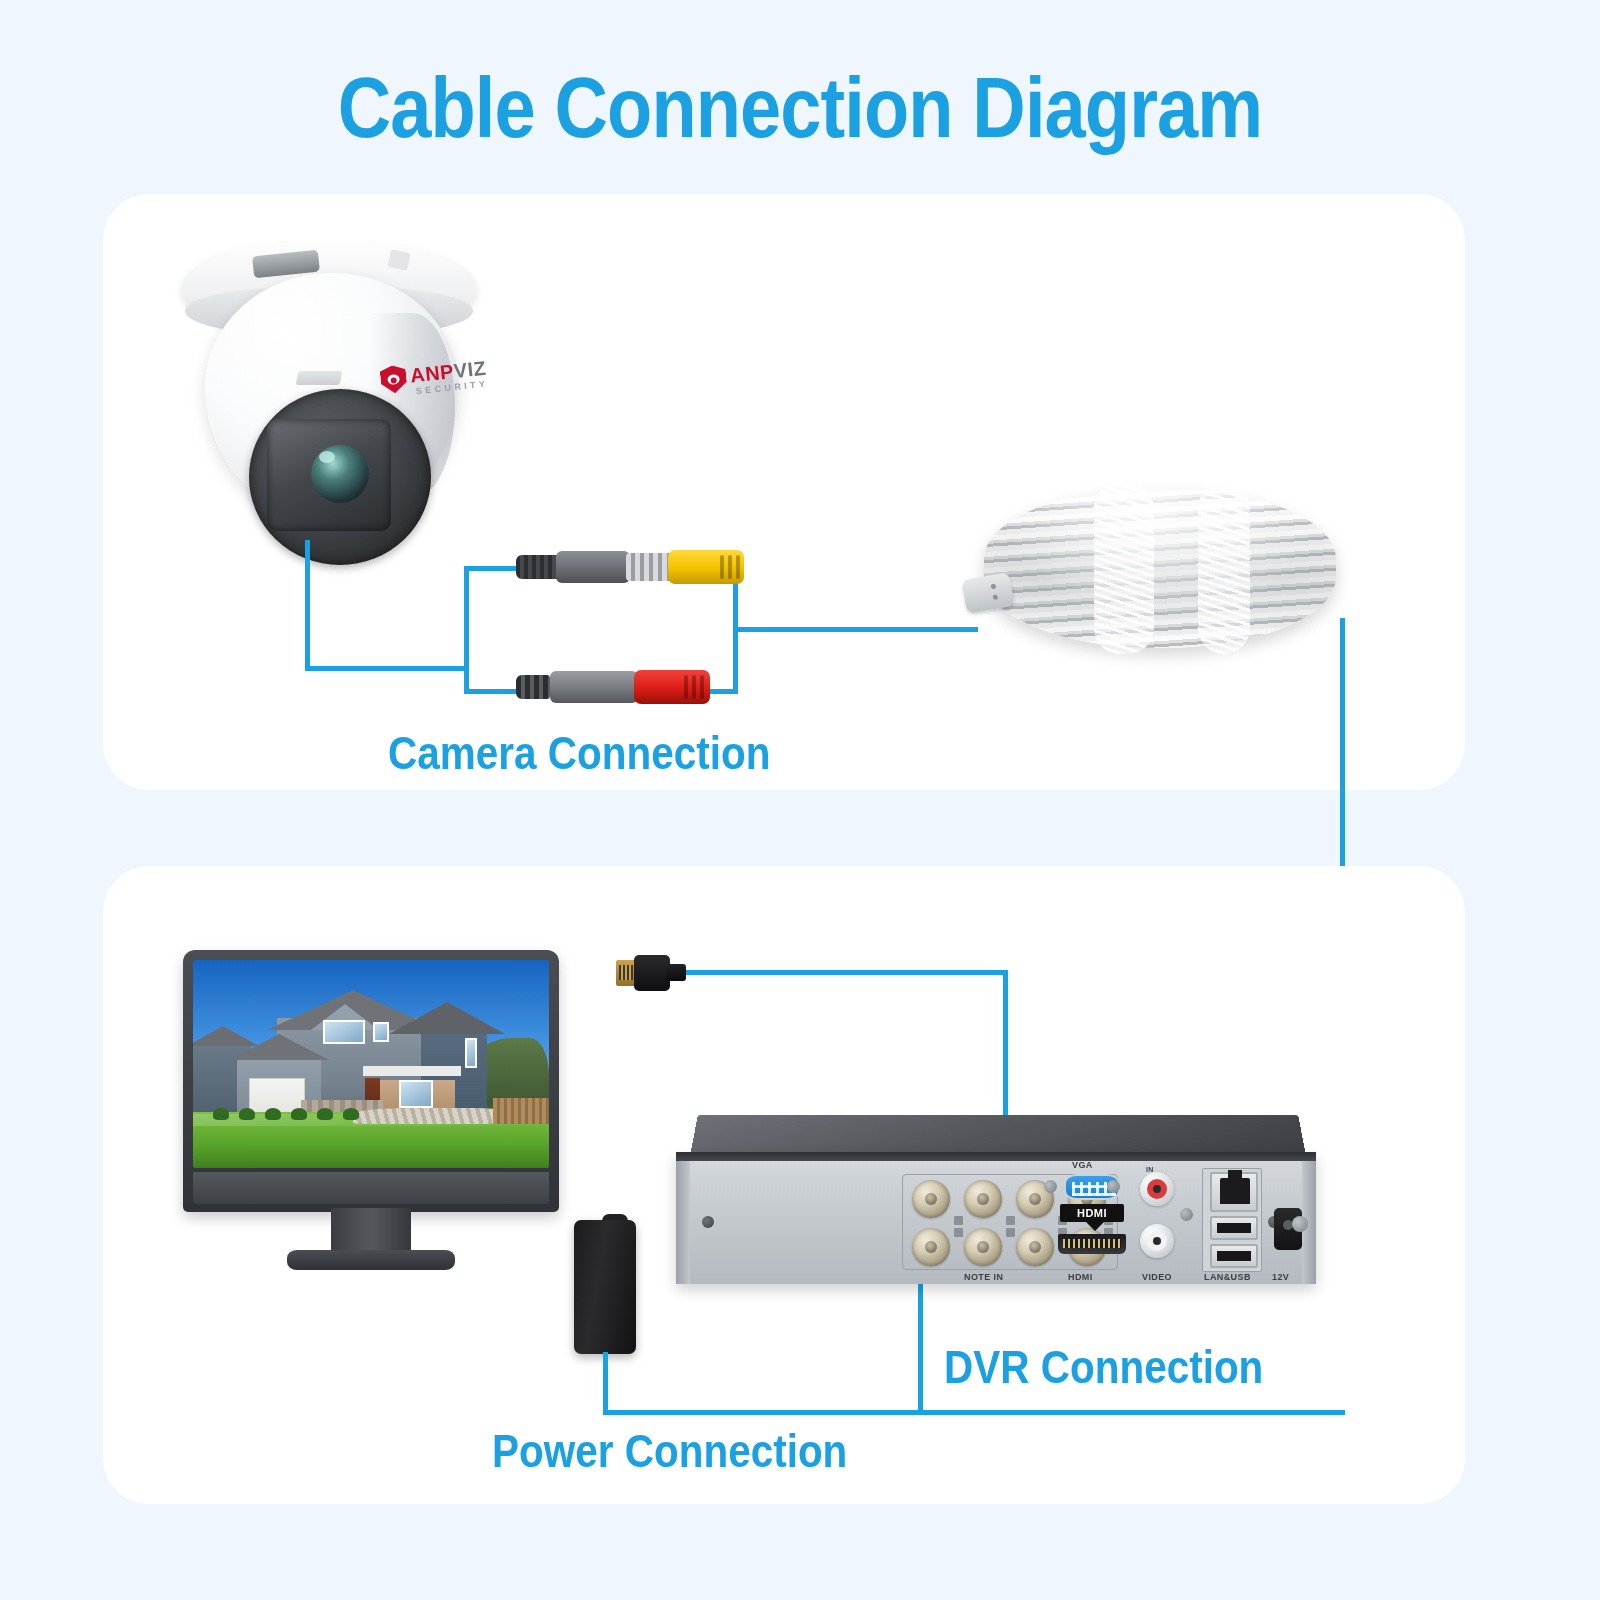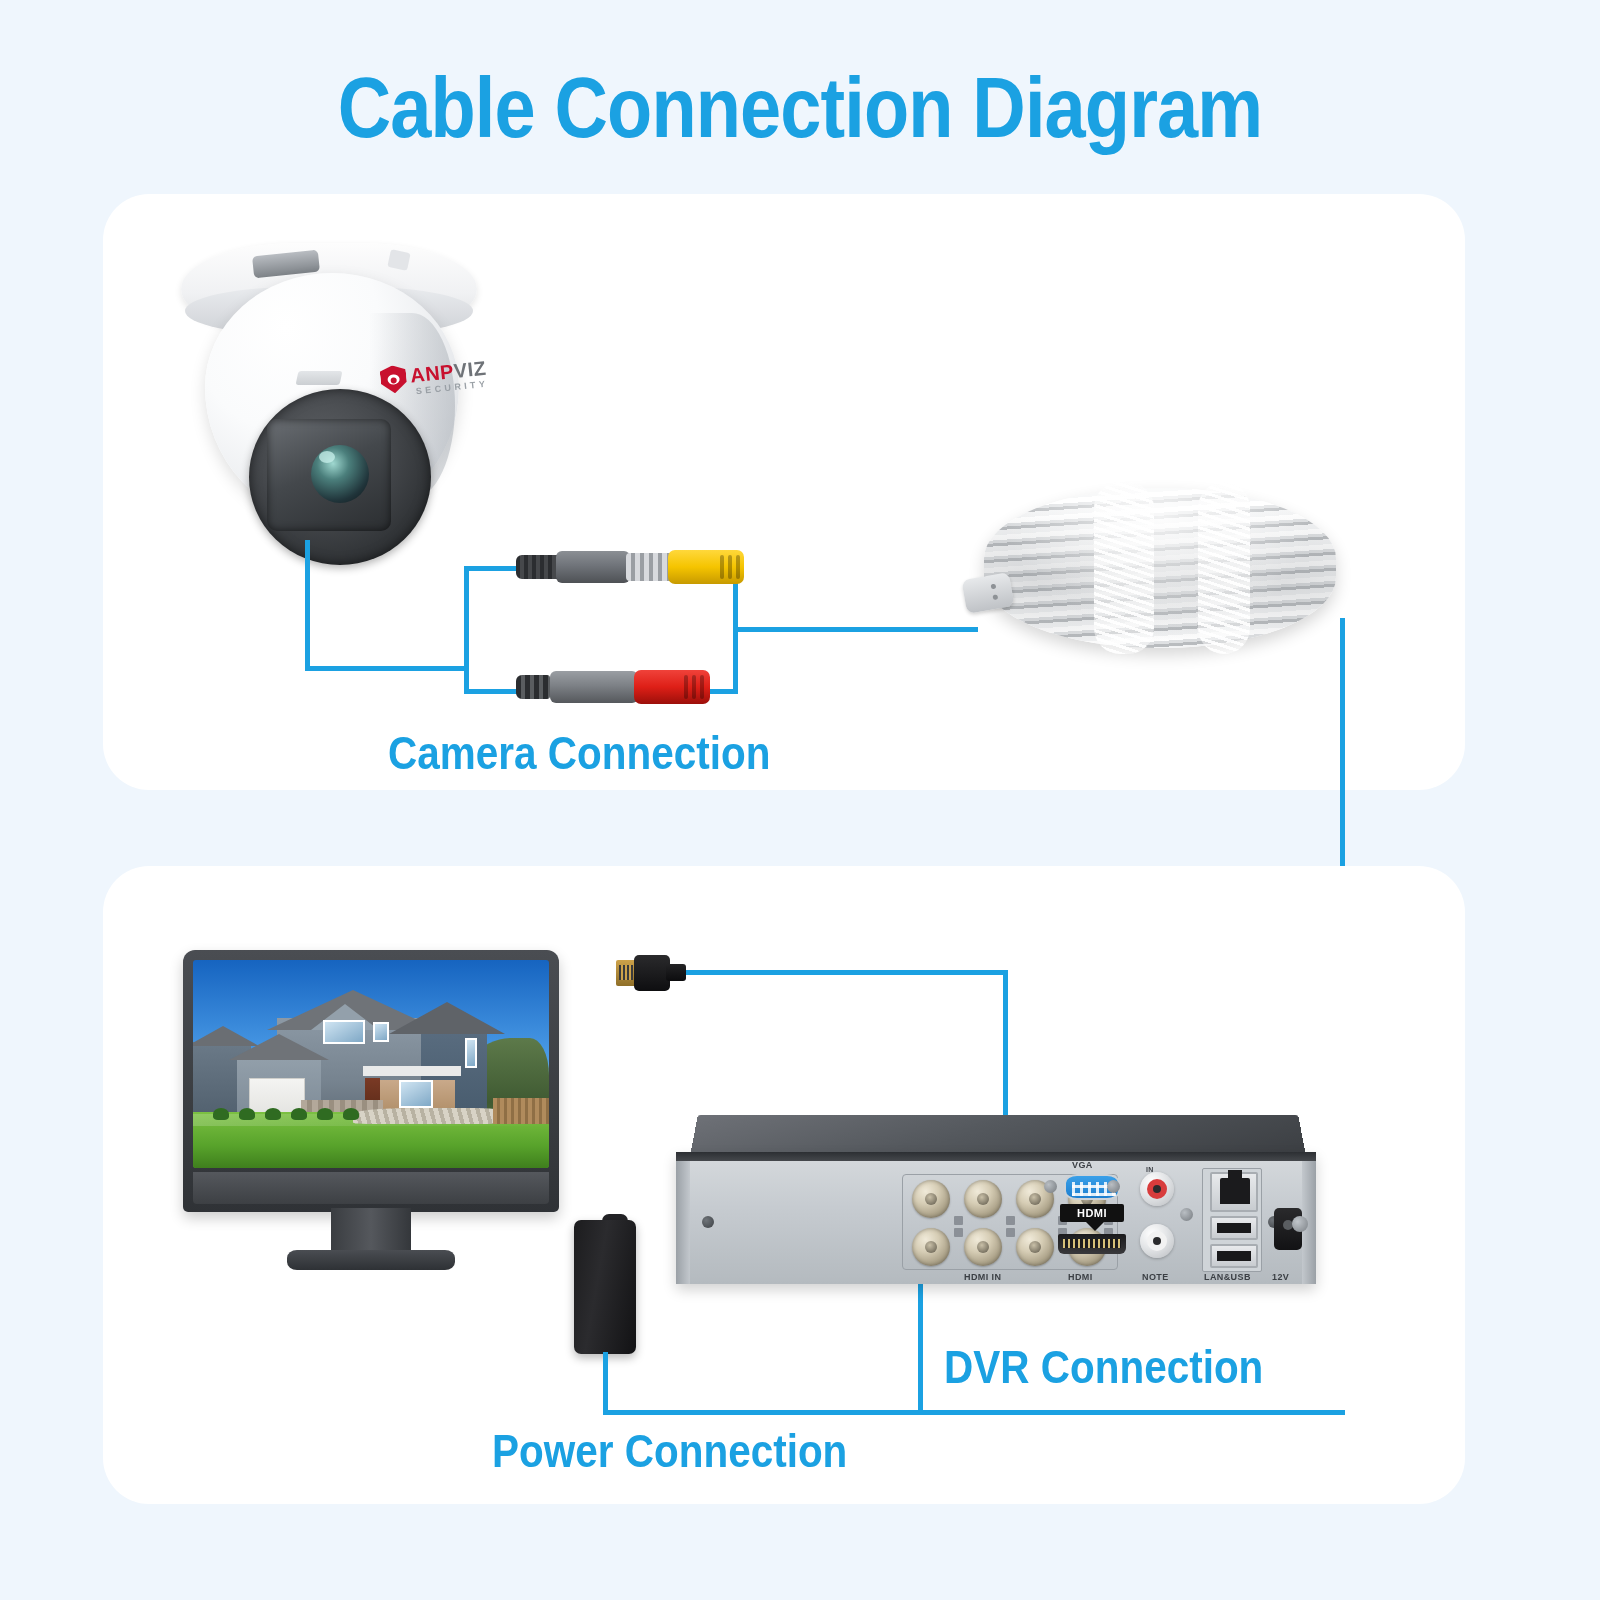--- a/index.html
+++ b/index.html
@@ -720,21 +720,21 @@
     <div class="bnc" style="left:340px; top:116px;"></div>
     <div class="bnc" style="left:392px; top:116px;"></div>
     <div class="bnc-num" style="left:278px; top:104px;"></div>
     <div class="bnc-num" style="left:278px; top:116px;"></div>
     <div class="bnc-num" style="left:330px; top:104px;"></div>
     <div class="bnc-num" style="left:330px; top:116px;"></div>
     <div class="bnc-num" style="left:382px; top:104px;"></div>
     <div class="bnc-num" style="left:382px; top:116px;"></div>
     <div class="bnc-num" style="left:428px; top:104px;"></div>
     <div class="bnc-num" style="left:428px; top:116px;"></div>
-    <div class="dvr-lbl" id="lbl-videoin">HDMI IN</div>
+    <div class="dvr-lbl" id="lbl-videoin">NOTE IN</div>
 
     <div class="dvr-lbl" id="lbl-vga">VGA</div>
     <div class="vga-port"></div>
     <div class="vga-screw" id="vgs-l"></div>
     <div class="vga-screw" id="vgs-r"></div>
 
     <div class="hdmi-logo">HDMI</div>
     <div class="hdmi-arrow"></div>
     <div class="hdmi-port"></div>
     <div class="dvr-lbl" id="lbl-hdmi">HDMI</div>
@@ -744,21 +744,21 @@
         <i>
           <b></b>
         </i>
       </div>
     <div class="rca" id="rca-out">
         <i>
           <b></b>
         </i>
       </div>
     <div class="audio-screw"></div>
-    <div class="dvr-lbl" id="lbl-audio">NOTE</div>
+    <div class="dvr-lbl" id="lbl-audio">VIDEO</div>
 
     <div class="lan-frame"></div>
     <div class="lan-port"></div>
     <div class="usb-port" id="usb1"></div>
     <div class="usb-port" id="usb2"></div>
     <div class="dvr-lbl" id="lbl-lanusb">LAN&amp;USB</div>
 
     <div class="dc-port"></div>
     <div class="dvr-lbl" id="lbl-12v">12V</div>
     <div class="gnd-screw"></div>

